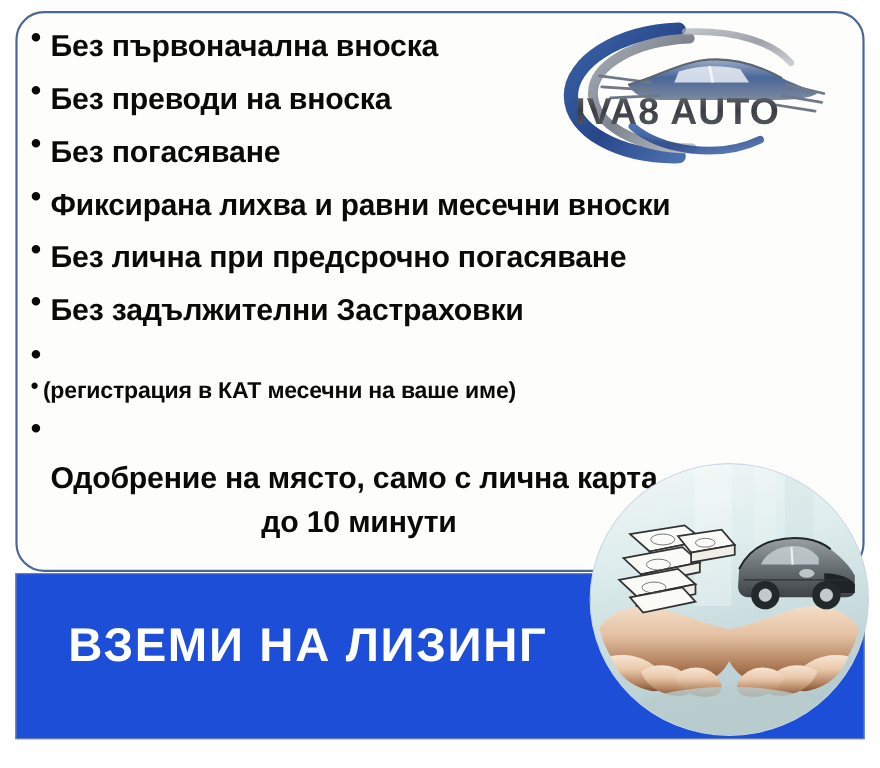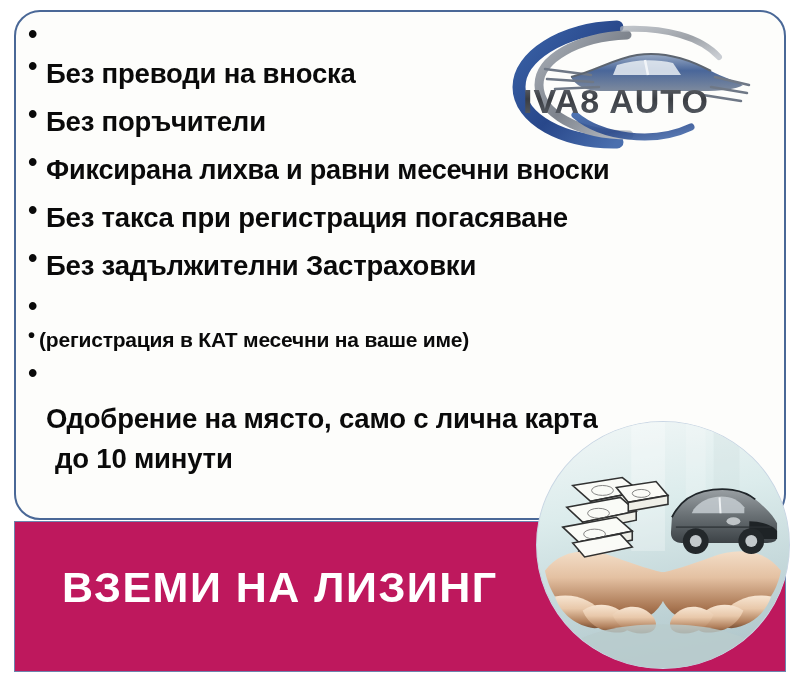--- a/index.html
+++ b/index.html
@@ -93,40 +93,41 @@
   
   .size-lg.twoline {
     line-height: 40px;
   }
   .size-lg.twoline .bullet-text {
     display: block;
   }
   .indent2 {
     display: block;
     padding-left: 9px;
+    text-align: center;
   }
 
   
   #logo {
     position: absolute;
     left: 505px;
     top: 15px;
     width: 250px;
     height: 135px;
   }
   #logo svg { display: block; width: 250px; height: 135px; }
 
   
   #banner {
     position: absolute;
     left: 14px;
     top: 521px;
     width: 772px;
     height: 151px;
-    background: #be185d;
+    background: #1d4ed8;
     border: 1px solid #6d84ae;
     box-sizing: border-box;
   }
   #banner-text {
     position: absolute;
     left: 47px;
     top: 44px;
     color: #ffffff;
     font-size: 43px;
     font-weight: bold;
@@ -155,40 +156,41 @@
 <body>
 
 <div id="poster">
 
   <div id="panel"></div>
 
   <div id="bullets">
 
     <div class="bullet-row size-lg">
       <span class="bullet-dot">•</span>
+      <span class="bullet-text">Без първоначална вноска</span>
     </div>
 
     <div class="bullet-row size-lg">
       <span class="bullet-dot">•</span>
       <span class="bullet-text">Без преводи на вноска</span>
     </div>
 
     <div class="bullet-row size-lg">
       <span class="bullet-dot">•</span>
-      <span class="bullet-text">Без поръчители</span>
+      <span class="bullet-text">Без погасяване</span>
     </div>
 
     <div class="bullet-row size-lg wide">
       <span class="bullet-dot">•</span>
       <span class="bullet-text">Фиксирана лихва и равни месечни вноски</span>
     </div>
 
     <div class="bullet-row size-lg">
       <span class="bullet-dot">•</span>
-      <span class="bullet-text">Без такса при регистрация погасяване</span>
+      <span class="bullet-text">Без лична при предсрочно погасяване</span>
     </div>
 
     <div class="bullet-row size-lg">
       <span class="bullet-dot">•</span>
       <span class="bullet-text">Без задължителни Застраховки</span>
     </div>
 
     <div class="bullet-row size-lg">
       <span class="bullet-dot">•</span>
     </div>

